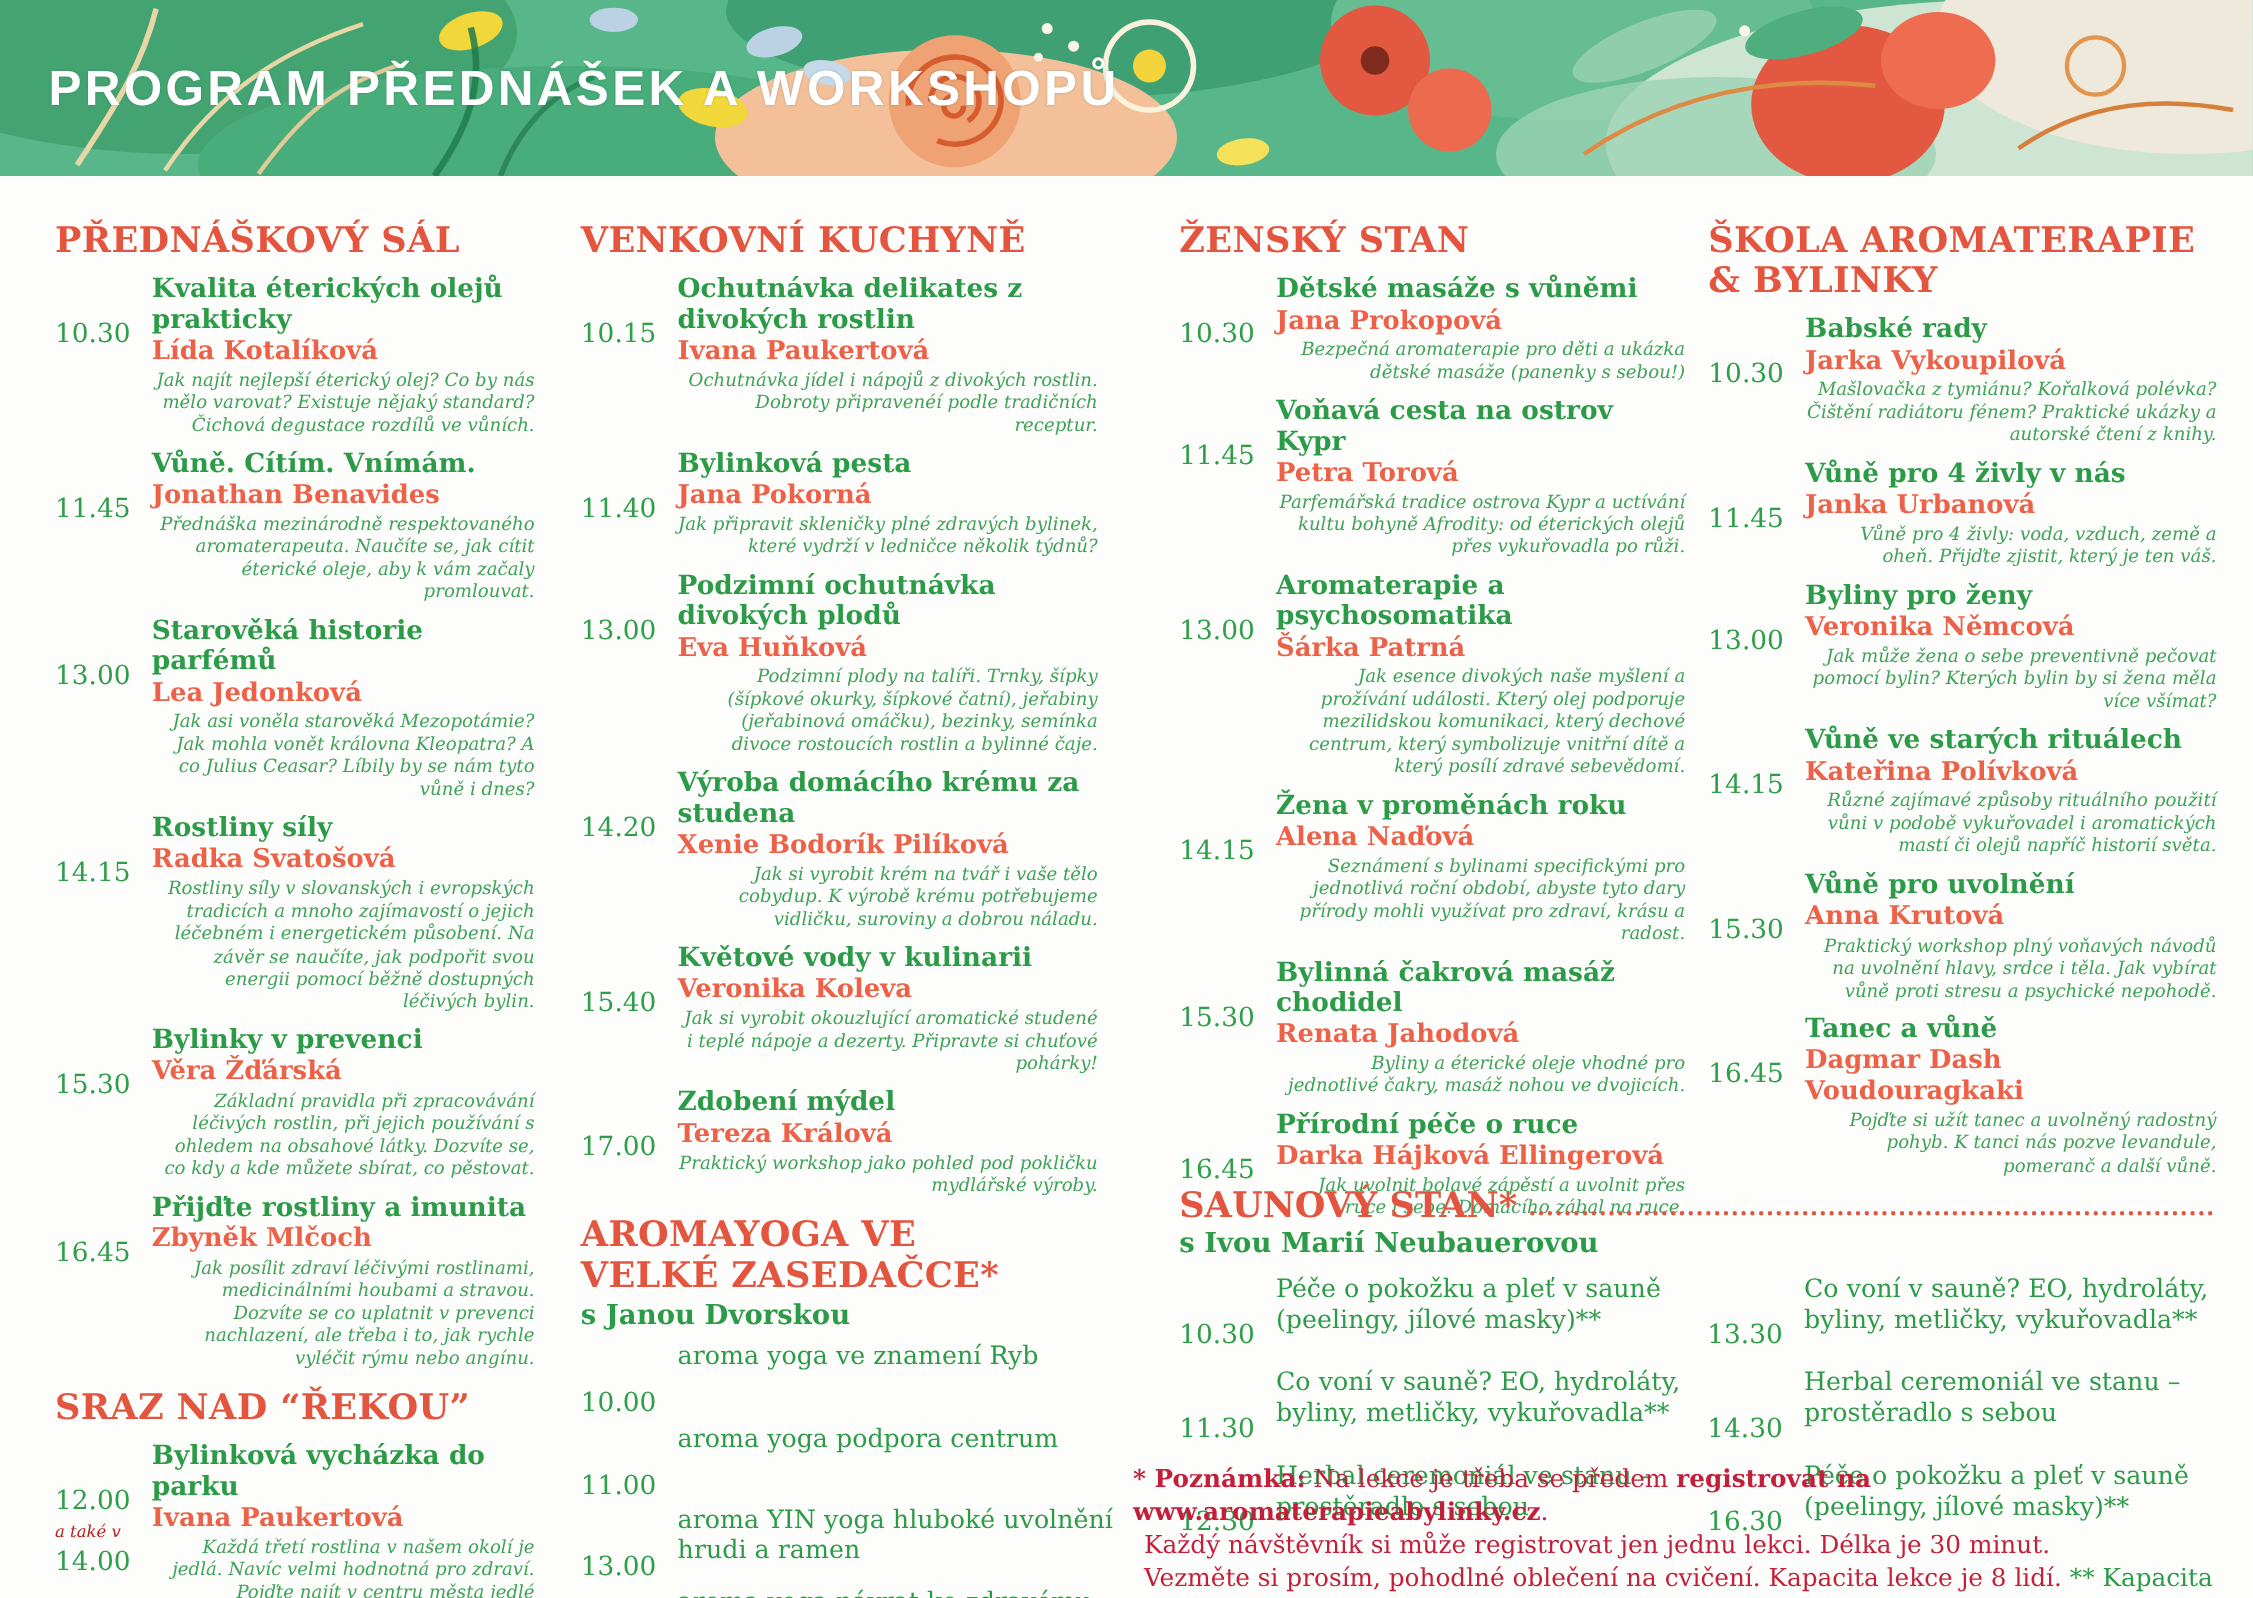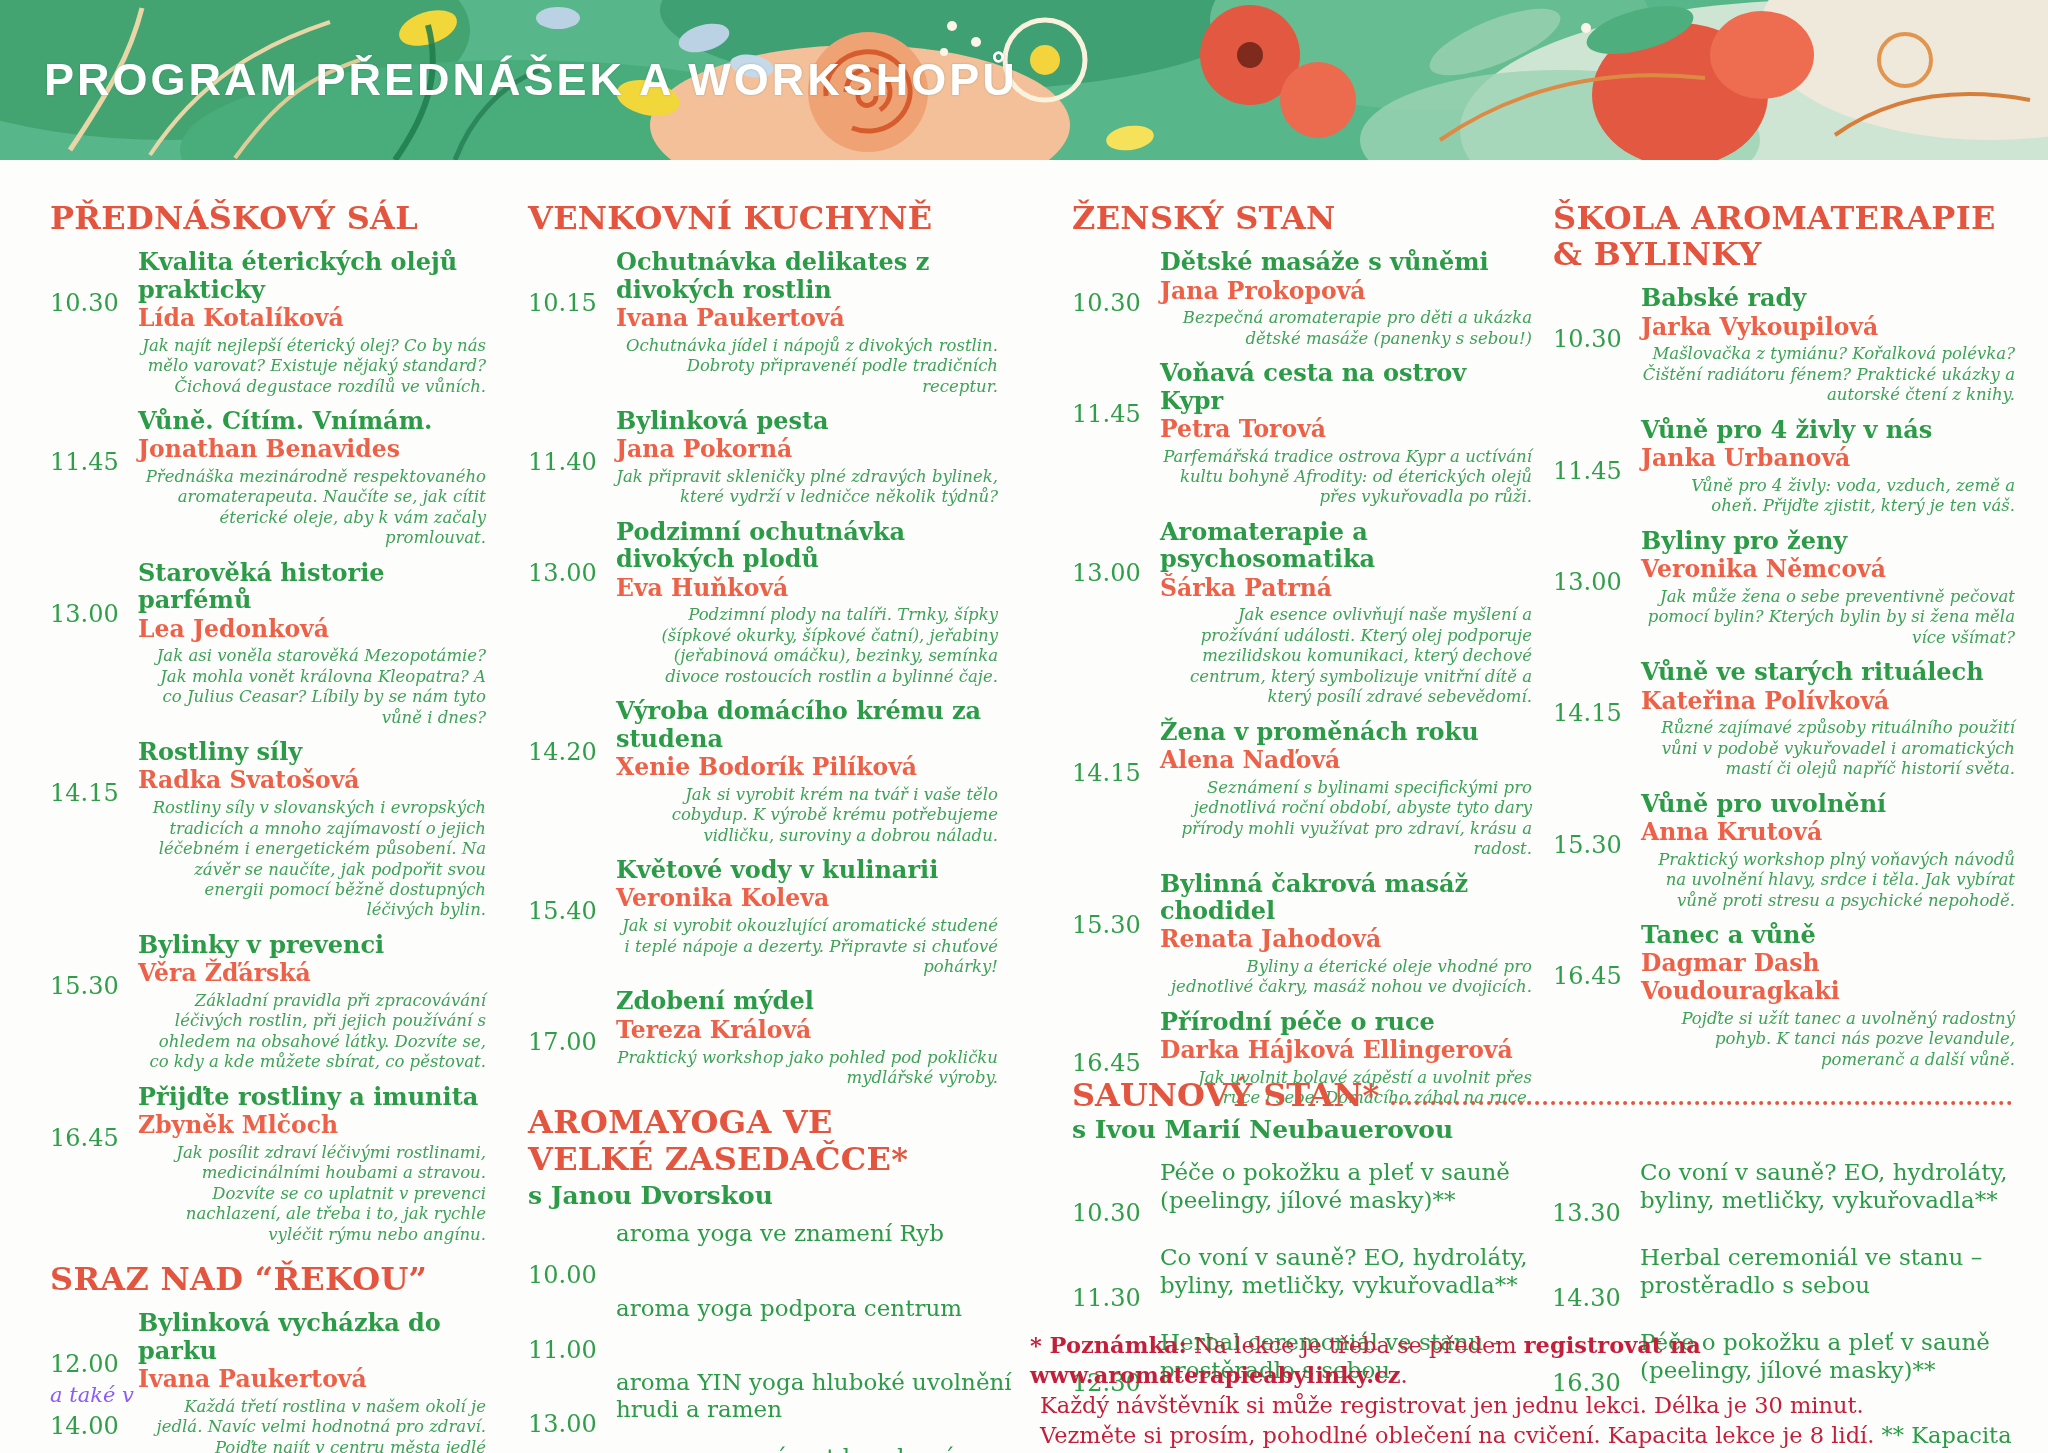--- a/index.html
+++ b/index.html
@@ -27,21 +27,21 @@
     margin:0 0 12px 0; color:#e4553f; font-size:32px; font-weight:bold;
     line-height:1.13; letter-spacing:0.3px; white-space:pre-line;
   }
   .event { display:flex; margin-bottom:10px; }
   .time  { flex:0 0 88px; width:88px; color:#2f9e49; font-size:24px; line-height:1.2;margin-top:41px; }
   .body  { flex:1; min-width:0; }
   .title   { color:#2c9b47; font-size:24px; font-weight:bold; line-height:1.14; }
   .speaker { color:#ec6148; font-size:23.5px; font-weight:bold; line-height:1.18; margin-top:2px; }
   .desc    { color:#3ea258; font-size:16.5px; font-style:italic; line-height:1.24; margin-top:3px;text-align:right; }
   .subsection { margin-top:16px; }
-  .time-small { color:#8b5cf6; font-size:21px; font-style:italic; margin:4px 0; }
+  .time-small { color:#b91c1c; font-size:15px; font-style:italic; margin:4px 0; }
   
   .simple-row { display:flex; margin-bottom:5px; width:510px; }
   .simple-text { flex:1; color:#2c9b47; font-size:23px; line-height:1.16; }
   .sub-subtitle { color:#2c9b47; font-size:25px; font-weight:bold; margin:2px 0 10px 0; }
   
   .saunovy { position:absolute; left:1072px; top:1078px; width:942px; }
   .saunovy-heading-row { display:flex; align-items:flex-end; }
   .saunovy-heading { color:#e4553f; font-size:32px; font-weight:bold; line-height:1.1; white-space:nowrap; }
   .dots { flex:1; margin:0 2px 8px 12px; border-bottom:4px dotted #e4553f; height:1px; }
   .saunovy-grid { display:flex; margin-top:14px; }
@@ -293,21 +293,21 @@
             <div class="speaker">Petra Torová</div>
             <div class="desc">Parfemářská tradice ostrova Kypr a uctívání kultu bohyně Afrodity: od éterických olejů přes vykuřovadla po růži.</div>
           </div>
         </div>
 
         <div class="event">
           <div class="time">13.00</div>
           <div class="body">
             <div class="title">Aromaterapie a psychosomatika</div>
             <div class="speaker">Šárka Patrná</div>
-            <div class="desc">Jak esence ovlivňují naše myšlení a prožívání události. Který olej podporuje mezilidskou komunikaci, který dechové centrum, který symbolizuje vnitřní dítě a který posílí zdravé sebevědomí.</div>
+            <div class="desc">Jak esence divokých naše myšlení a prožívání události. Který olej podporuje mezilidskou komunikaci, který dechové centrum, který symbolizuje vnitřní dítě a který posílí zdravé sebevědomí.</div>
           </div>
         </div>
 
         <div class="event">
           <div class="time">14.15</div>
           <div class="body">
             <div class="title">Žena v proměnách roku</div>
             <div class="speaker">Alena Naďová</div>
             <div class="desc">Seznámení s bylinami specifickými pro jednotlivá roční období, abyste tyto dary přírody mohli využívat pro zdraví, krásu a radost.</div>
           </div>

